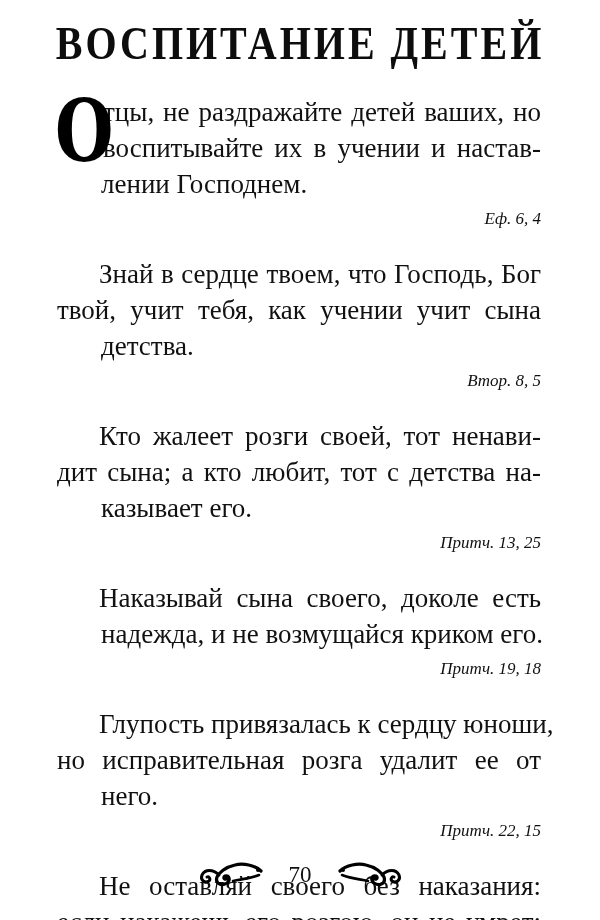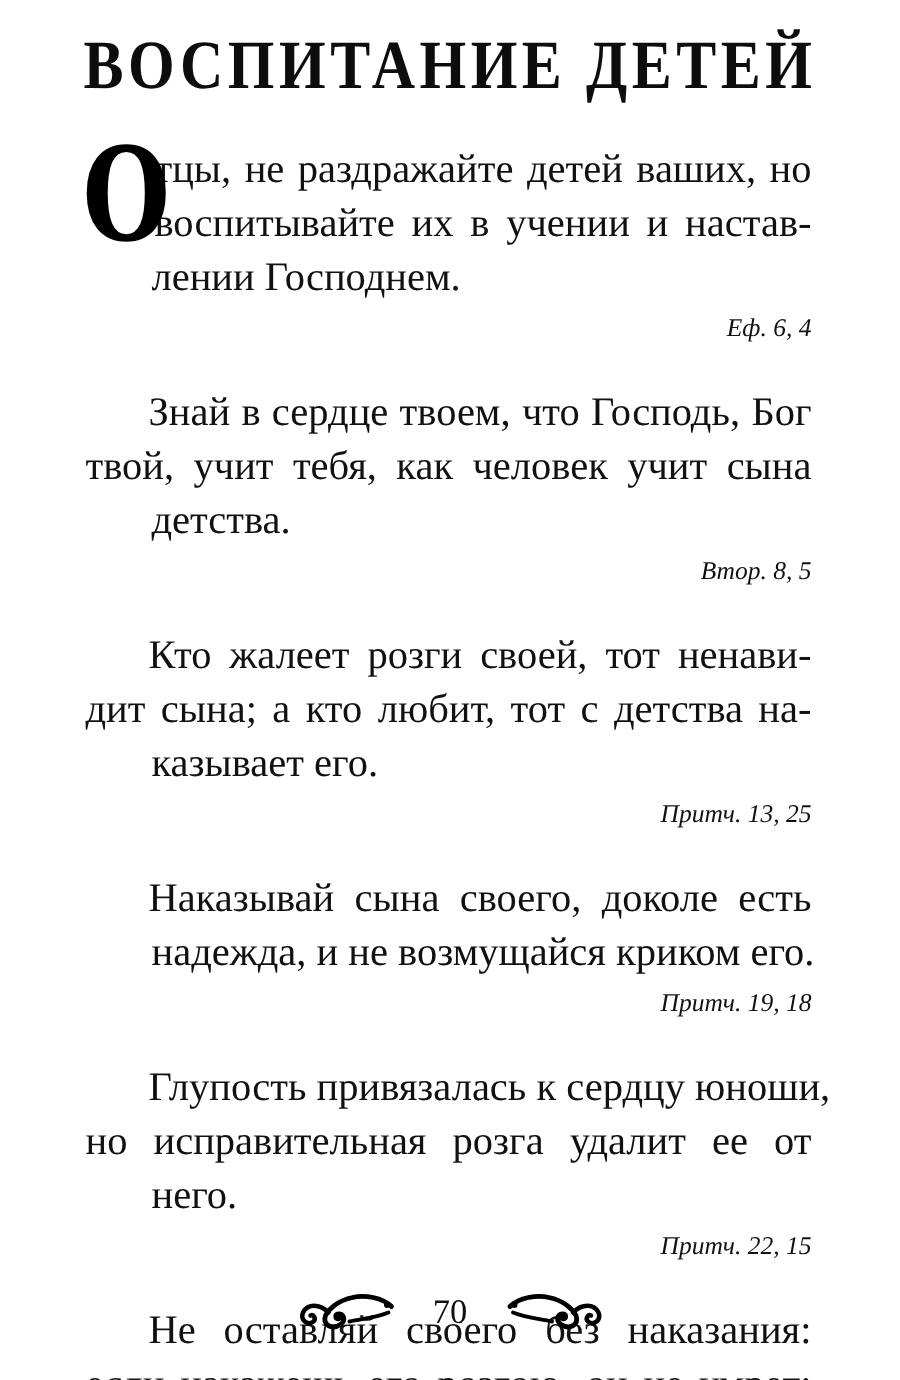--- a/index.html
+++ b/index.html
@@ -38,21 +38,21 @@
       <span class="line dc-line">тцы, не раздражайте детей ваших, но</span>
       <span class="line dc-line">воспитывайте их в учении и настав-</span>
       <span class="line last">лении Господнем.</span>
     </div>
     <p class="ref">Еф. 6, 4</p>
   </div>
 
   <div class="block">
     <div class="para">
       <span class="line indent">Знай в сердце твоем, что Господь, Бог</span>
-      <span class="line">твой, учит тебя, как человек учит сына</span>
+      <span class="line">твой, учит тебя, как учении учит сына</span>
       <span class="line last">детства.</span>
     </div>
     <p class="ref">Втор. 8, 5</p>
   </div>
 
   <div class="block">
     <div class="para">
       <span class="line indent">Кто жалеет розги своей, тот ненави-</span>
       <span class="line">дит сына; а кто любит, тот с детства на-</span>
       <span class="line last">казывает его.</span>

